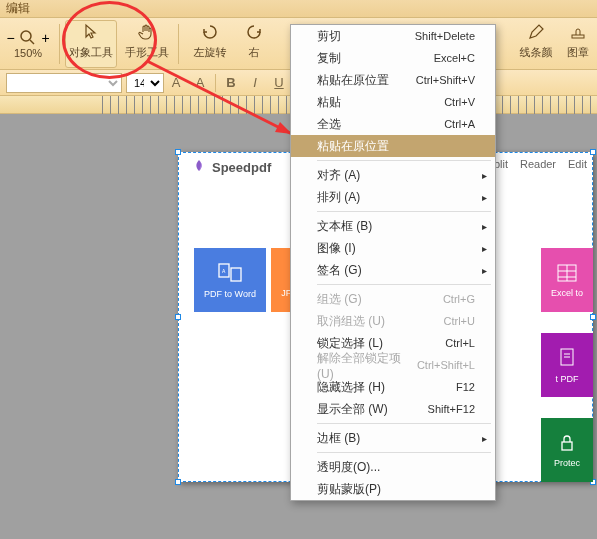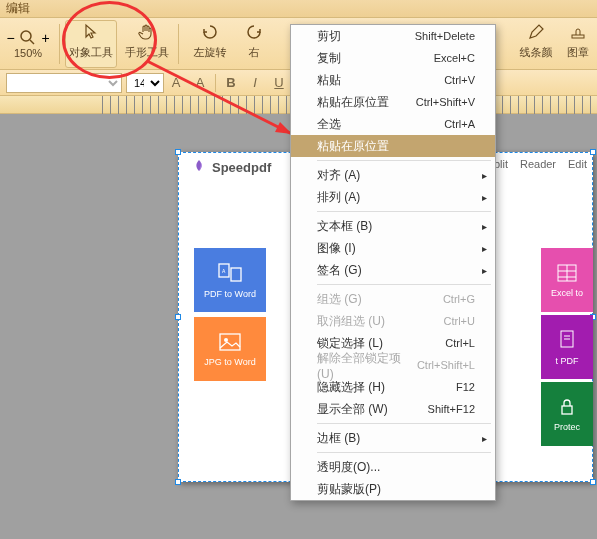--- a/index.html
+++ b/index.html
@@ -28,23 +28,23 @@
 .h-tl { top: -3px; left: -3px; } .h-tr { top: -3px; right: -3px; } .h-bl { bottom: -3px; left: -3px; } .h-br { bottom: -3px; right: -3px; }
 .h-t { top: -3px; left: 50%; margin-left: -3px; } .h-b { bottom: -3px; left: 50%; margin-left: -3px; }
 .h-l { top: 50%; left: -3px; margin-top: -3px; } .h-r { top: 50%; right: -3px; margin-top: -3px; }
 .logo-row { display: flex; align-items: center; padding: 6px 12px; font-size: 13px; color: #555; font-weight: bold; }
 .logo-row svg { margin-right: 4px; }
 .tabs { display: flex; position: absolute; right: 0; top: 6px; font-size: 11px; color: #666; }
 .tabs span { margin: 0 6px; }
 .tiles { display: flex; gap: 6px; position: absolute; top: 96px; left: 16px; }
 .tile { width: 72px; height: 64px; display: flex; flex-direction: column; align-items: center; justify-content: center; color: #fff; font-size: 9px; }
 .tile svg { margin-bottom: 5px; }
-.col1 { display: flex; flex-direction: column; gap: 5px; }
+.col1 { display: flex; gap: 5px; }
 .col1 .tile { width: 72px; height: 64px; }
-.rightcol { position: absolute; top: 96px; right: 0; display: flex; flex-direction: column; gap: 3px; }
+.rightcol { position: absolute; top: 96px; right: 0; display: flex; flex-direction: column; gap: 21px; }
 .rightcol .tile { width: 52px; height: 64px; }
 .ctx { position: absolute; top: 24px; left: 290px; width: 206px; background: #fdfdfd; border: 1px solid #a6a6a6; box-shadow: 2px 3px 8px rgba(0,0,0,.3); z-index: 100; font-size: 12px; }
 .ctx-item { height: 22px; display: flex; align-items: center; padding: 0 20px 0 26px; color: #333; position: relative; }
 .ctx-item.dis { color: #aaa; }
 .ctx-item.hl { background: #c3a56f; color: #fff; }
 .ctx-item .sc { margin-left: auto; font-size: 11px; }
 .ctx-item.arr::after { content: '▸'; position: absolute; right: 8px; font-size: 10px; }
 .ctx-sep { height: 1px; background: #ddd; margin: 3px 4px 3px 26px; }
 .red-circle { position: absolute; top: 1px; left: 62px; width: 95px; height: 78px; border: 3px solid #e33; border-radius: 50%; z-index: 50; pointer-events: none; }
 .red-arrow { position: absolute; top: 56px; left: 142px; z-index: 50; pointer-events: none; }
@@ -221,26 +221,26 @@
   <div class="ctx" id="ctx-menu">
       <div class="ctx-item">
         <span>剪切</span>
         <span class="sc">Shift+Delete</span>
       </div>
       <div class="ctx-item">
         <span>复制</span>
         <span class="sc">Excel+C</span>
       </div>
       <div class="ctx-item">
+        <span>粘贴在原位置</span>
+        <span class="sc">Ctrl+Shift+V</span>
+      </div>
+      <div class="ctx-item">
         <span>粘贴</span>
         <span class="sc">Ctrl+V</span>
-      </div>
-      <div class="ctx-item">
-        <span>粘贴在原位置</span>
-        <span class="sc">Ctrl+Shift+V</span>
       </div>
       <div class="ctx-item">
         <span>全选</span>
         <span class="sc">Ctrl+A</span>
       </div>
       <div class="ctx-item hl">
         <span>粘贴在原位置</span>
       </div>
       <div class="ctx-sep"></div>
       <div class="ctx-item arr">

